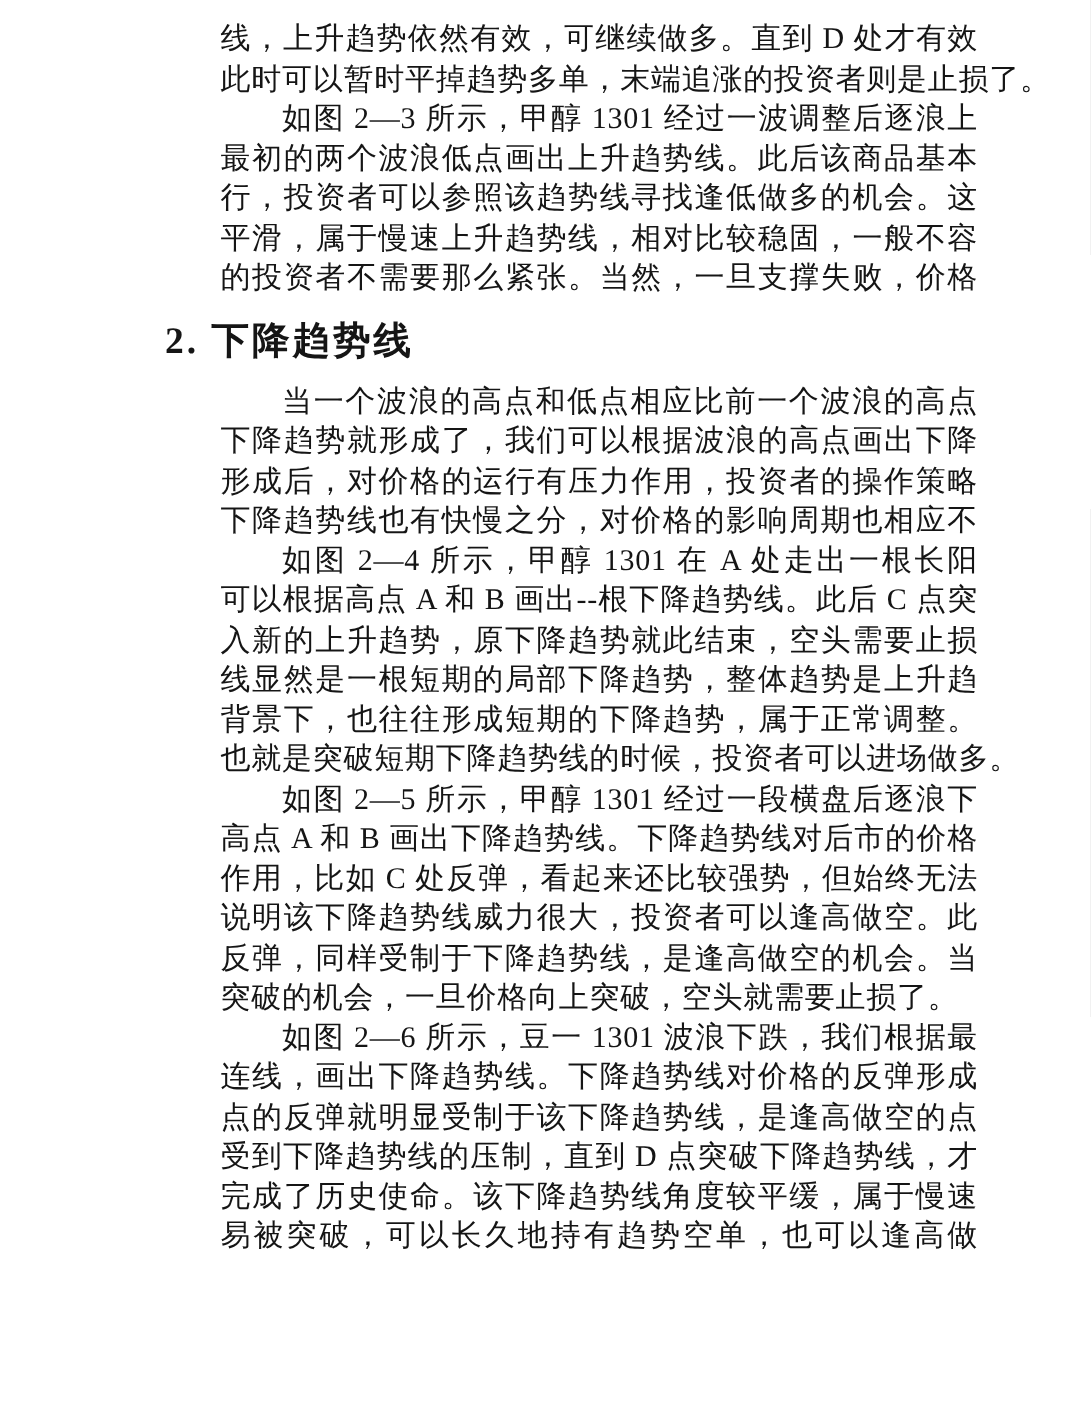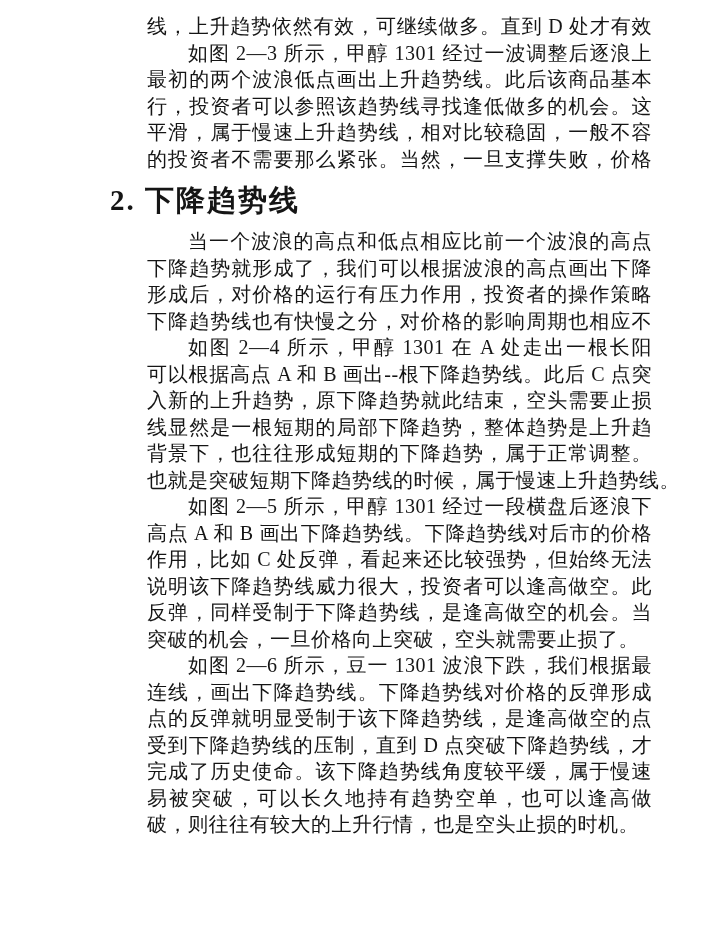--- a/index.html
+++ b/index.html
@@ -36,33 +36,34 @@
     white-space: normal;
     text-align: justify;
     text-align-last: justify;
     overflow: hidden;
   }
   .line.indent { text-indent: 41px; }
   .section-heading {
     margin-left: -37px;       
     margin-top: 14px;
     margin-bottom: 13px;
-    font-size: 29px;
+    font-size: 25px;
     font-weight: bold;
     letter-spacing: 2px;
     line-height: 29px;
   }
 </style>
 </head>
 <body>
 
 <main class="page">
   <div class="text-column" id="text-column">
       <div class="paragraph">
         <div class="line just">线，上升趋势依然有效，可继续做多。直到 D 处才有效跌破该上升趋势线，</div>
+        <div class="line">此时可以暂时平掉趋势多单，末端追涨的投资者则是止损了。</div>
       </div>
       <div class="paragraph">
         <div class="line just indent">如图 2—3 所示，甲醇 1301 经过一波调整后逐浪上升，我们可以连接</div>
         <div class="line just">最初的两个波浪低点画出上升趋势线。此后该商品基本沿着上升趋势线运</div>
         <div class="line just">行，投资者可以参照该趋势线寻找逢低做多的机会。这根趋势线角度比较</div>
         <div class="line just">平滑，属于慢速上升趋势线，相对比较稳固，一般不容易跌破，日内交易</div>
         <div class="line just">的投资者不需要那么紧张。当然，一旦支撑失败，价格跌破支撑线，多头</div>
       </div>
       <div class="section-heading">2. 下降趋势线</div>
       <div class="paragraph">
@@ -70,33 +71,32 @@
         <div class="line just">下降趋势就形成了，我们可以根据波浪的高点画出下降趋势线。下降趋势</div>
         <div class="line just">形成后，对价格的运行有压力作用，投资者的操作策略以逢高做空为主。</div>
         <div class="line just">下降趋势线也有快慢之分，对价格的影响周期也相应不同，在实战中有很</div>
       </div>
       <div class="paragraph">
         <div class="line just indent">如图 2—4 所示，甲醇 1301 在 A 处走出一根长阳线，然后持续回落，</div>
         <div class="line just">可以根据高点 A 和 B 画出--根下降趋势线。此后 C 点突破下降趋势线，进</div>
         <div class="line just">入新的上升趋势，原下降趋势就此结束，空头需要止损了。这根下降趋势</div>
         <div class="line just">线显然是一根短期的局部下降趋势，整体趋势是上升趋势。在整体上升的</div>
         <div class="line just">背景下，也往往形成短期的下降趋势，属于正常调整。当调整结束的时候，</div>
-        <div class="line">也就是突破短期下降趋势线的时候，属于慢速上升趋势线。</div>
+        <div class="line">也就是突破短期下降趋势线的时候，投资者可以进场做多。</div>
       </div>
       <div class="paragraph">
         <div class="line just indent">如图 2—5 所示，甲醇 1301 经过一段横盘后逐浪下跌，我们可以根据</div>
         <div class="line just">高点 A 和 B 画出下降趋势线。下降趋势线对后市的价格运行有明显的压力</div>
         <div class="line just">作用，比如 C 处反弹，看起来还比较强势，但始终无法逾越下降趋势线，</div>
         <div class="line just">说明该下降趋势线威力很大，投资者可以逢高做空。此后的 D 点也有--波</div>
         <div class="line just">反弹，同样受制于下降趋势线，是逢高做空的机会。当然也不是永远没有</div>
         <div class="line">突破的机会，一旦价格向上突破，空头就需要止损了。</div>
       </div>
       <div class="paragraph">
         <div class="line just indent">如图 2—6 所示，豆一 1301 波浪下跌，我们根据最初的两个波浪高点</div>
         <div class="line just">连线，画出下降趋势线。下降趋势线对价格的反弹形成压力作用，比如 C</div>
         <div class="line just">点的反弹就明显受制于该下降趋势线，是逢高做空的点位。此后价格继续</div>
         <div class="line just">受到下降趋势线的压制，直到 D 点突破下降趋势线，才表明这个下降趋势</div>
         <div class="line just">完成了历史使命。该下降趋势线角度较平缓，属于慢速下降趋势线，不容</div>
         <div class="line just">易被突破，可以长久地持有趋势空单，也可以逢高做空。当然，若一旦突</div>
-        <div class="line">破，则往往有较大的上升行情，也是空头止损的时机。</div>
       </div>
     </div>
 </main>
 
 </body></html>

